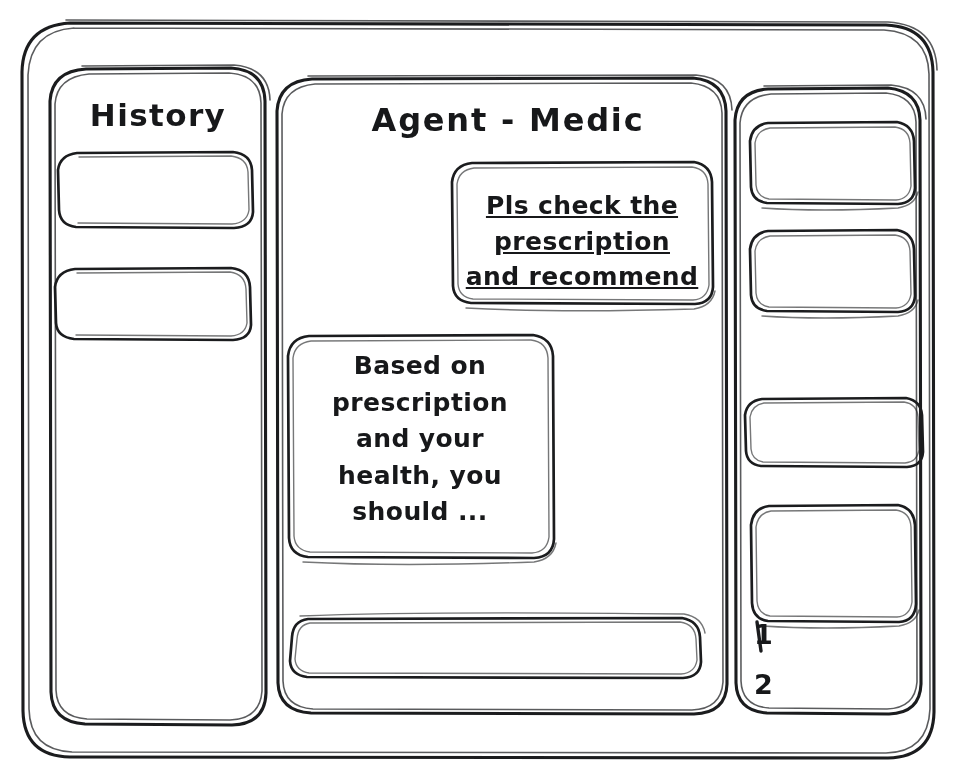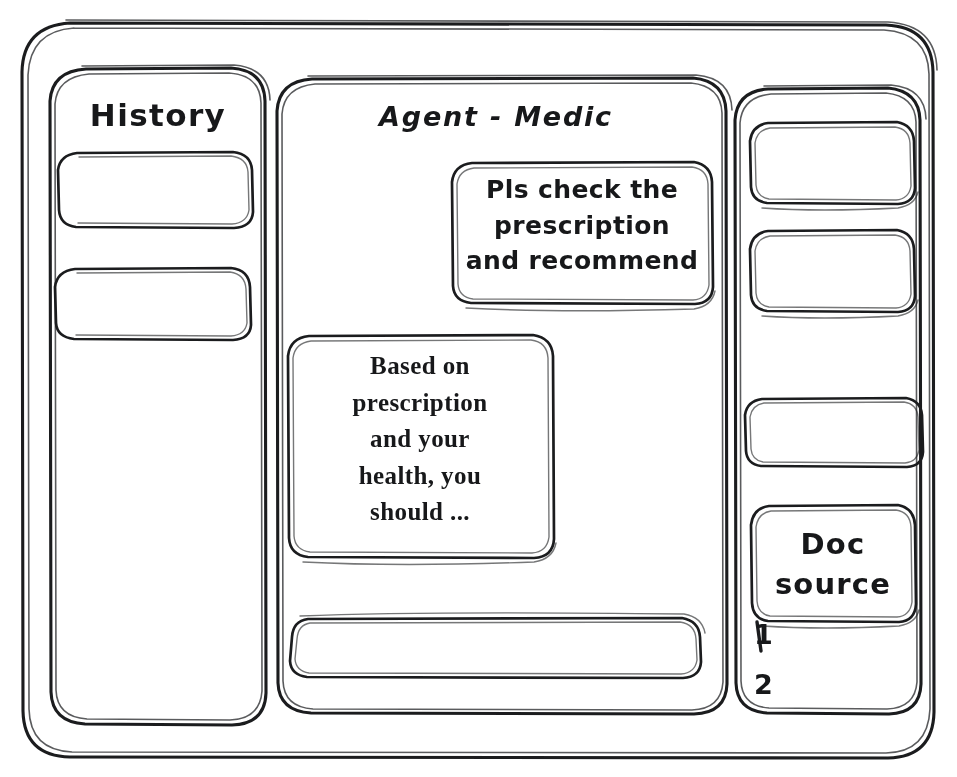--- a/index.html
+++ b/index.html
@@ -65,46 +65,45 @@
     letter-spacing: 1.4px;
   }
 
   #history-title {
     left: 60px;
     top: 96px;
     width: 196px;
   }
 
   #agent-title {
-    left: 296px;
+    left: 308px;
     top: 100px;
     width: 400px;
-    font-size: 27px;
+    font-size: 32px;
     letter-spacing: 1.8px;
-    font-style: italic;
   }
 
   .bubble-text {
     font-size: 25px;
     letter-spacing: 0.4px;
     line-height: 1.42;
   }
 
   #user-bubble-text {
     left: 456px;
-    top: 172px;
+    top: 188px;
     width: 252px;
+    text-decoration: underline;
   }
 
   #assistant-bubble-text {
     left: 296px;
     top: 348px;
     width: 248px;
     line-height: 1.46;
-    font-family: Liberation Serif, serif;
   }
 
   .tool-label {
     font-size: 30px;
     letter-spacing: 1.2px;
   }
 
   #llm-label  { left: 752px; top: 148px; width: 162px; }
   #ocr-label  { left: 752px; top: 256px; width: 162px; }
   #params-label { left: 748px; top: 413px; width: 170px; font-size: 29px; }
@@ -253,20 +252,18 @@
 
   <div class="hit" style="left:735px; top:88px; width:186px; height:626px;"></div>
 
   <div class="hit" style="left:750px; top:122px; width:165px; height:82px;"></div>
 
   <div class="hit" style="left:750px; top:230px; width:165px; height:82px;"></div>
 
   <div class="hit" style="left:745px; top:398px; width:178px; height:69px;"></div>
 
   <div class="hit" style="left:751px; top:505px; width:165px; height:117px;"></div>
-  <div class="sketch-text tool-label" id="doc-source-label">Doc
-source</div>
 
   <div class="sketch-text doc-item" id="doc-item-1">1</div>
 
   <div class="sketch-text doc-item" id="doc-item-2">2</div>
 
 </div>
 
 </body></html>

